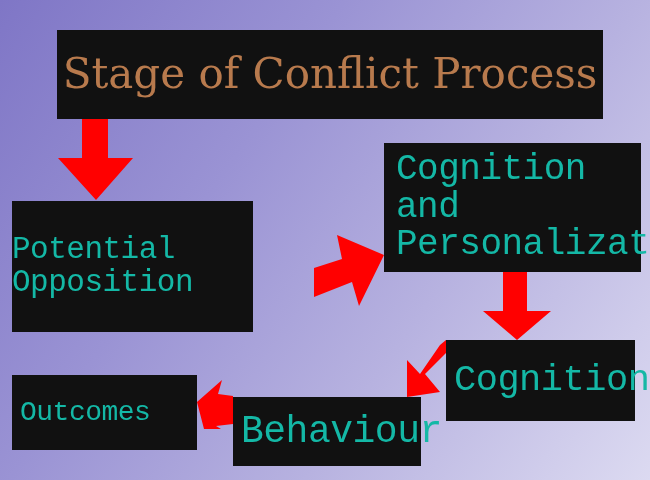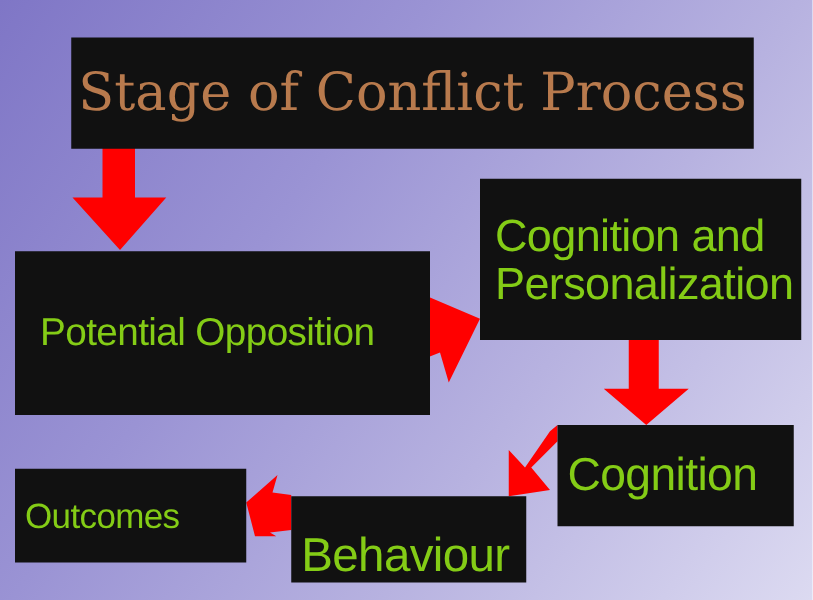--- a/index.html
+++ b/index.html
@@ -2,34 +2,34 @@
 <html><head>
   <meta charset="utf-8">
   <style>
     html, body { margin: 0; padding: 0; }
     body {
       width: 650px; height: 480px; overflow: hidden; position: relative;
       background: linear-gradient(125deg, #7f76c6 0%, #9a93d4 35%, #b7b2e0 65%, #dcdaf1 100%);
       font-family: "DejaVu Serif", serif;
     }
     .box {
-      position: absolute; background: #111111; color: #84cc16;
+      position: absolute; background: #111111; color: #14b8a6;
       box-sizing: border-box; display: flex; flex-direction: column;
-      justify-content: center; font-family: Liberation Sans, sans-serif;
+      justify-content: center; font-family: Liberation Mono, monospace;
       font-weight: 300; letter-spacing: -0.5px; line-height: 1.05;
     }
     .title {
       left: 57px; top: 30px; width: 546px; height: 89px;
       align-items: center; color: #b87a4d; font-size: 42px;
       font-family: "DejaVu Serif", serif; letter-spacing: 0;
     }
-    .potential { left: 12px; top: 201px; width: 332px; height: 131px; padding-left: 20px; font-size: 31px; }
+    .potential { left: 12px; top: 201px; width: 241px; height: 131px; padding-left: 0; font-size: 31px; }
     .cognition { left: 384px; top: 143px; width: 257px; height: 129px; padding-left: 12px; font-size: 36px; }
     .intentions { left: 446px; top: 340px; width: 189px; height: 81px; padding-left: 8px; font-size: 37px; }
-    .behaviour { left: 233px; top: 397px; width: 188px; height: 69px; padding-left: 8px; font-size: 38px; justify-content: flex-end; }
+    .behaviour { left: 233px; top: 397px; width: 188px; height: 69px; padding-left: 8px; font-size: 38px; }
     .outcomes { left: 12px; top: 375px; width: 185px; height: 75px; padding-left: 8px; font-size: 28px; }
     svg.arrows { position: absolute; left: 0; top: 0; }
   </style>
 </head>
 <body>
 
 <svg class="arrows" width="650" height="480">
 
   <polygon points="82,118 108,118 108,158 133,158 96,200 58,158 82,158" fill="#ff0000"></polygon>
 

